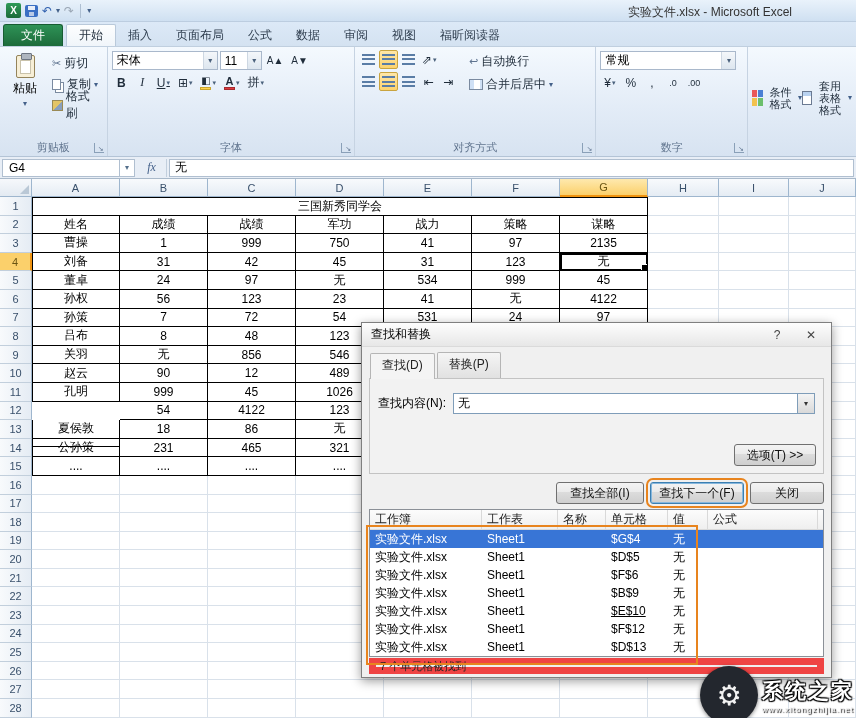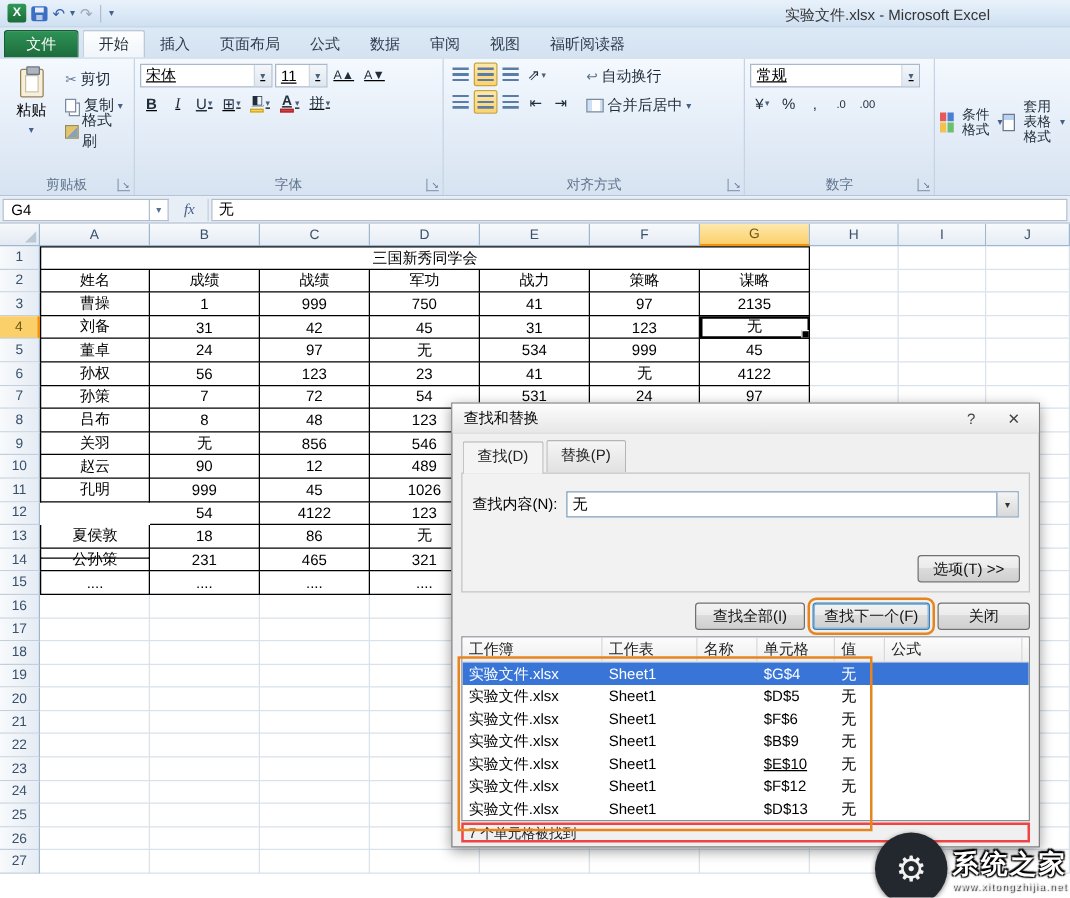--- a/index.html
+++ b/index.html
@@ -55,21 +55,21 @@
     background:#aeb5bf; border:1px solid #6d7582; border-radius:1px; }
   .paste-icon::after { content:""; position:absolute; top:4px; left:3px; right:3px; bottom:3px; background:#fff; border:1px solid #c9c2ab; }
   .clip-flex { display:flex; gap:3px; }
   .clip-col { display:flex; flex-direction:column; gap:3px; padding-top:4px; }
   .sbtn { display:flex; align-items:center; gap:3px; height:18px; padding:0 3px; border-radius:2px; color:#1f2c3a; }
   .ic { font-size:11px; color:#5f7490; }
   .copy-icon { width:9px; height:11px; background:#fff; border:1px solid #7a8aa0;
     box-shadow:3px 3px 0 -1px #fff, 3px 3px 0 0 #7a8aa0; margin-right:3px; }
   .brush-icon { width:11px; height:11px; background:linear-gradient(135deg,#e4c566 55%,#8aa0bd 55%); border:1px solid #9a8a55; }
 
-  .frow { display:flex; align-items:center; gap:2px; margin:1px 0 3px 0;text-decoration:underline; }
+  .frow { display:flex; align-items:center; gap:2px; margin:1px 0 3px 0; }
   .combo { background:#fff; border:1px solid #a9b8cb; height:19px; display:flex; align-items:center; padding-left:4px; }
   .combo .carr { margin-left:auto; width:14px; align-self:stretch; display:flex; align-items:center;
     justify-content:center; font-size:8px; color:#4a617c; border-left:1px solid #cdd7e2;
     background:linear-gradient(#f4f7fa,#dde6ef); }
   .combo-font { width:106px; }
   .combo-size { width:42px; }
   .combo-num { width:136px; }
   .tbtn { min-width:19px; height:19px; display:flex; align-items:center; justify-content:center;
     padding:0 2px; border:1px solid transparent; border-radius:2px; color:#1f2c3a; }
   .tbtn .drop { font-size:7px; margin-left:1px; color:#4a617c; }
@@ -159,21 +159,21 @@
   .rlist { position:absolute; left:7px; right:7px; top:186px; height:148px; background:#fff;
     border:1px solid #8b9097; overflow:hidden; }
   .rhead { display:flex; height:20px; background:linear-gradient(#fcfcfc,#efefef); border-bottom:1px solid #d9d9d9; }
   .rhead .hc { border-right:1px solid #d9d9d9; padding:0 5px; display:flex; align-items:center; color:#222; }
   .rrow { display:flex; height:18px; align-items:center; }
   .rrow .c { padding:0 5px; overflow:hidden; white-space:nowrap; }
   .rrow.selected { background:#3875d6; color:#fff; }
   .list-annot { position:absolute; left:4px; top:202px; width:332px; height:140px;
     border:2px solid #e8841e; pointer-events:none; z-index:5; }
   .dstatusbar { position:absolute; left:7px; right:7px; bottom:3px; height:16px;
-    border:2px solid #ef4444; display:flex; align-items:center; padding:0 4px; font-size:11px; color:#222; }
+    border:7px solid #ef4444; display:flex; align-items:center; padding:0 4px; font-size:11px; color:#222; }
 
   
   .watermark { position:absolute; right:2px; bottom:-6px; z-index:30; display:flex; align-items:center; gap:4px; }
   .wm-circle { width:58px; height:58px; border-radius:50%; background:#23272e;
     display:flex; align-items:center; justify-content:center; color:#f2f2f2; font-size:28px;
     box-shadow:0 1px 4px rgba(0,0,0,.5); }
   .wm-text { display:flex; flex-direction:column; }
   .wm-brand { font-size:21px; font-weight:bold; color:#fff; letter-spacing:2px;
     text-shadow:1px 1px 1px #000, -1px -1px 1px #000, 1px -1px 1px #000, -1px 1px 1px #000; }
   .wm-site { font-size:8px; color:#f0f0f0; letter-spacing:1px;
@@ -735,20 +735,33 @@
           <div class="cell" style="width: 88px;"></div>
           <div class="cell" style="width: 88px;"></div>
           <div class="cell" style="width: 88px;"></div>
           <div class="cell" style="width: 88px;"></div>
           <div class="cell" style="width: 88px;"></div>
           <div class="cell" style="width: 88px;"></div>
           <div class="cell" style="width: 71px;"></div>
           <div class="cell" style="width: 70px;"></div>
           <div class="cell" style="width: 67px;"></div>
         </div>
+        <div class="srow">
+          <div class="rhdr">28</div>
+          <div class="cell" style="width: 88px;"></div>
+          <div class="cell" style="width: 88px;"></div>
+          <div class="cell" style="width: 88px;"></div>
+          <div class="cell" style="width: 88px;"></div>
+          <div class="cell" style="width: 88px;"></div>
+          <div class="cell" style="width: 88px;"></div>
+          <div class="cell" style="width: 88px;"></div>
+          <div class="cell" style="width: 71px;"></div>
+          <div class="cell" style="width: 70px;"></div>
+          <div class="cell" style="width: 67px;"></div>
+        </div>
       </div>
   </div>
 
   <div class="dialog">
     <div class="dtitle">
       <span>查找和替换</span>
       <div class="dctl first">?</div>
       <div class="dctl">✕</div>
     </div>
     <div class="dtabs">

